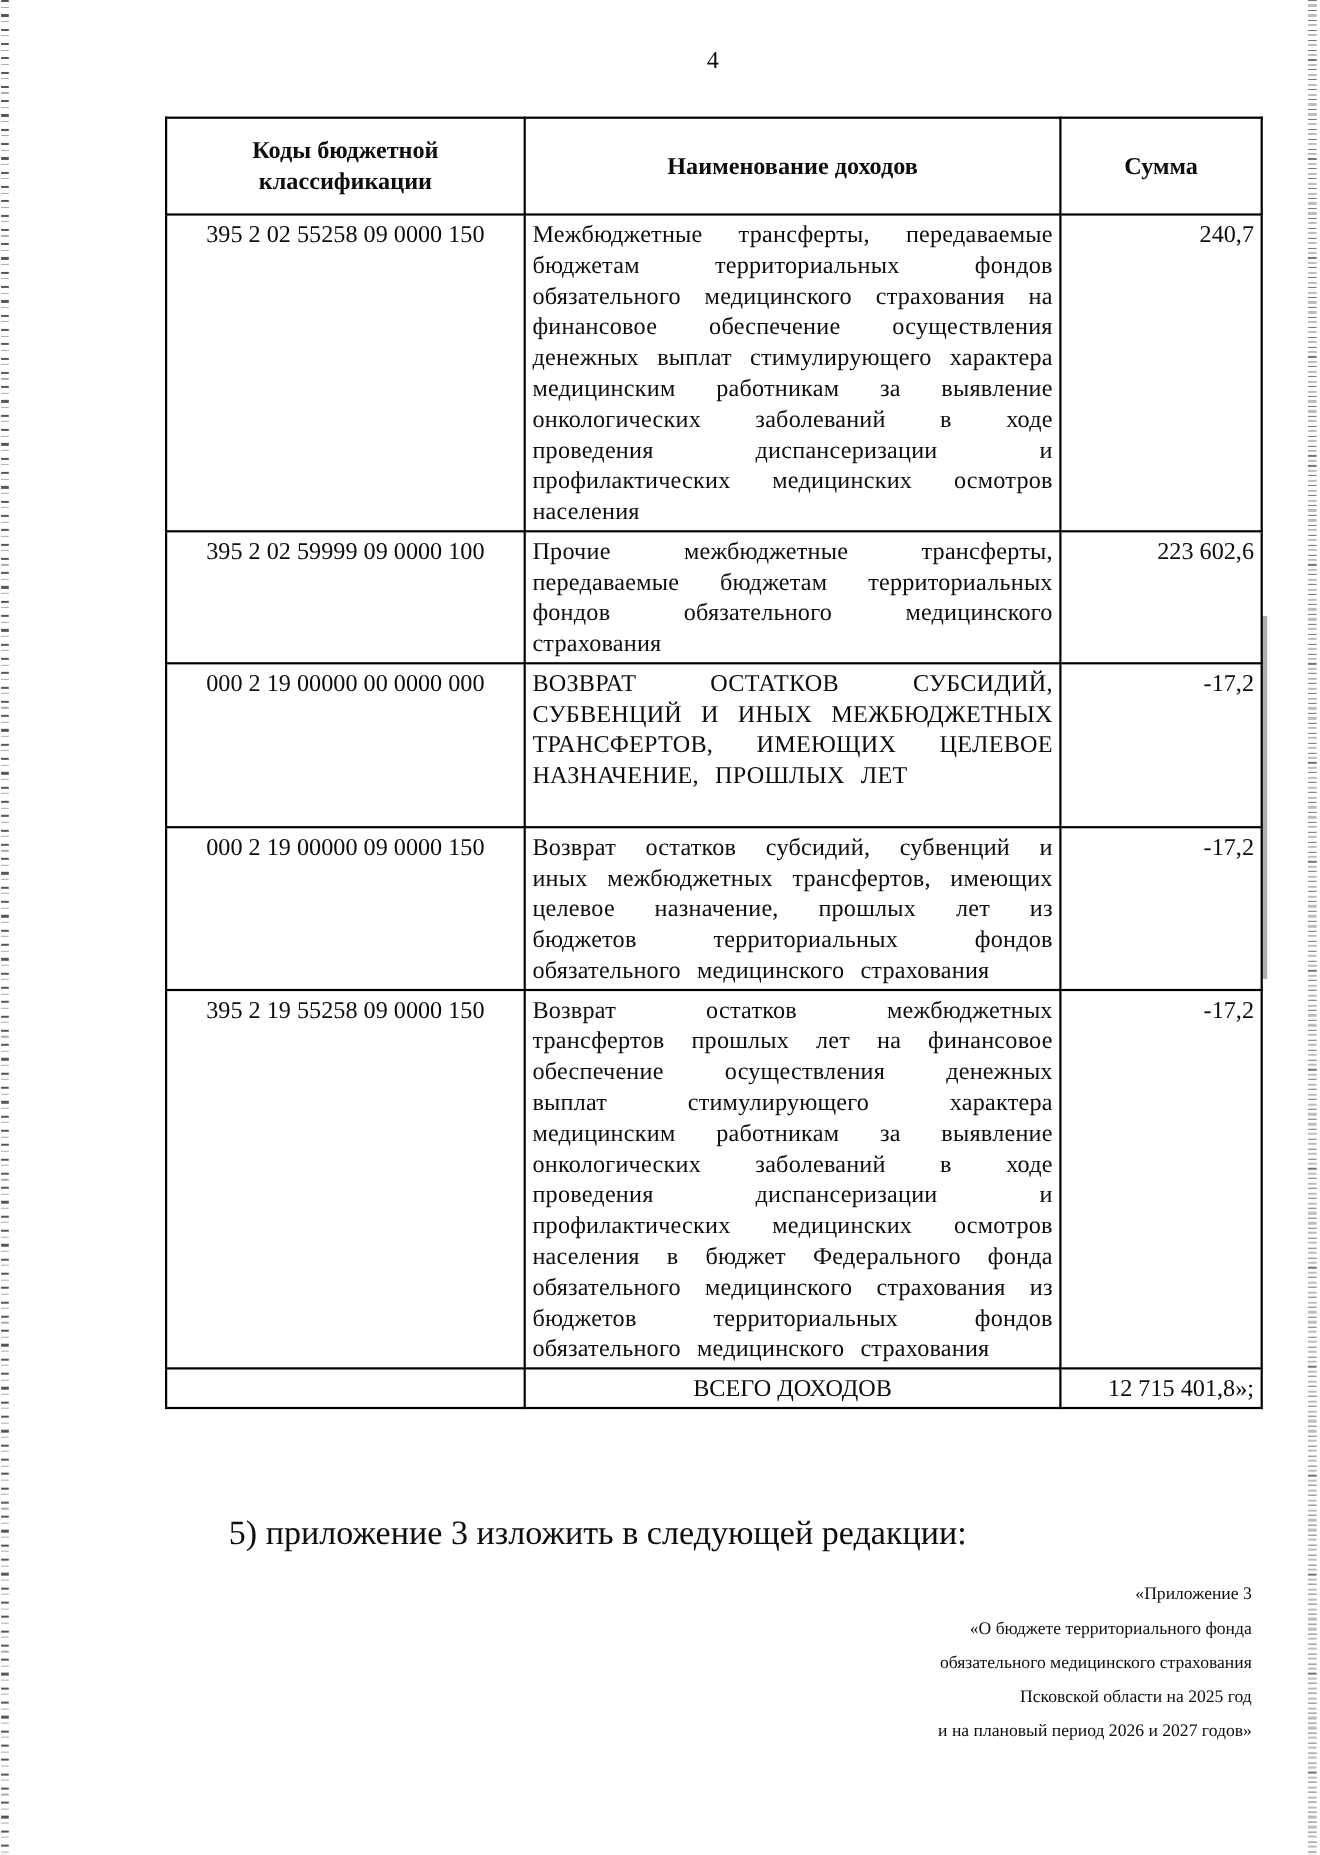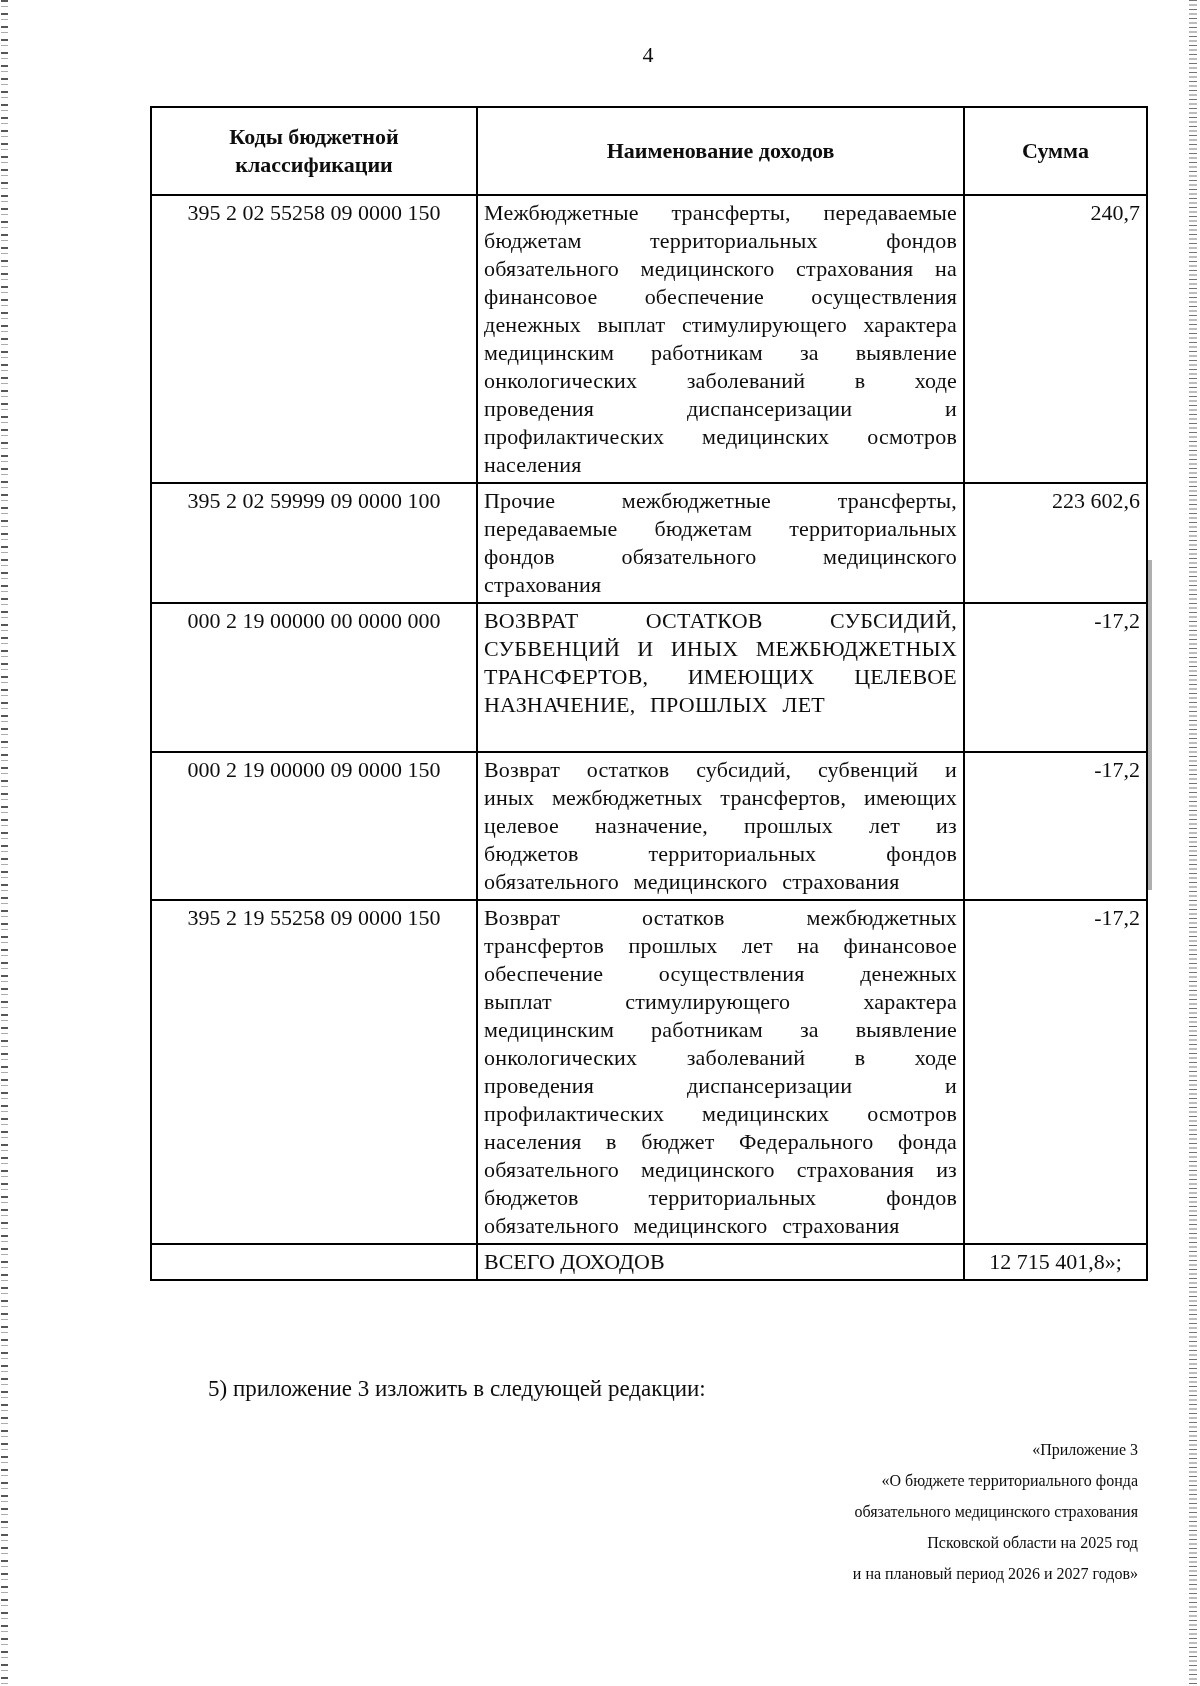--- a/index.html
+++ b/index.html
@@ -113,34 +113,34 @@
     padding-right: 8px;
     padding-top: 5px;
     white-space: nowrap;
   }
   tr.r1 td { height: 276px; }
   tr.r2 td { height: 95px; }
   tr.r3 td { height: 107px; }
   tr.r4 td { height: 141px; border-radius: 19px; }
   tr.r5 td { height: 138px; }
   tr.r6 td { height: 333px; }
-  tr.r7 td { height: 26px; text-align: center; }
+  tr.r7 td { height: 26px; }
   tr.r7 td.name {
-    text-align: left;
+    text-align: center;
     word-spacing: normal;
     letter-spacing: normal;
     margin-top: 40px;
   }
 
   .clause {
     position: absolute;
     left: 208px;
     top: 1376px;
     width: 940px;
-    font-size: 23px;
+    font-size: 31px;
   }
 
   .appendix-ref {
     position: absolute;
     left: 150px;
     top: 1434px;
     width: 988px;
     text-align: right;
     font-size: 16px;
     line-height: 31px;

